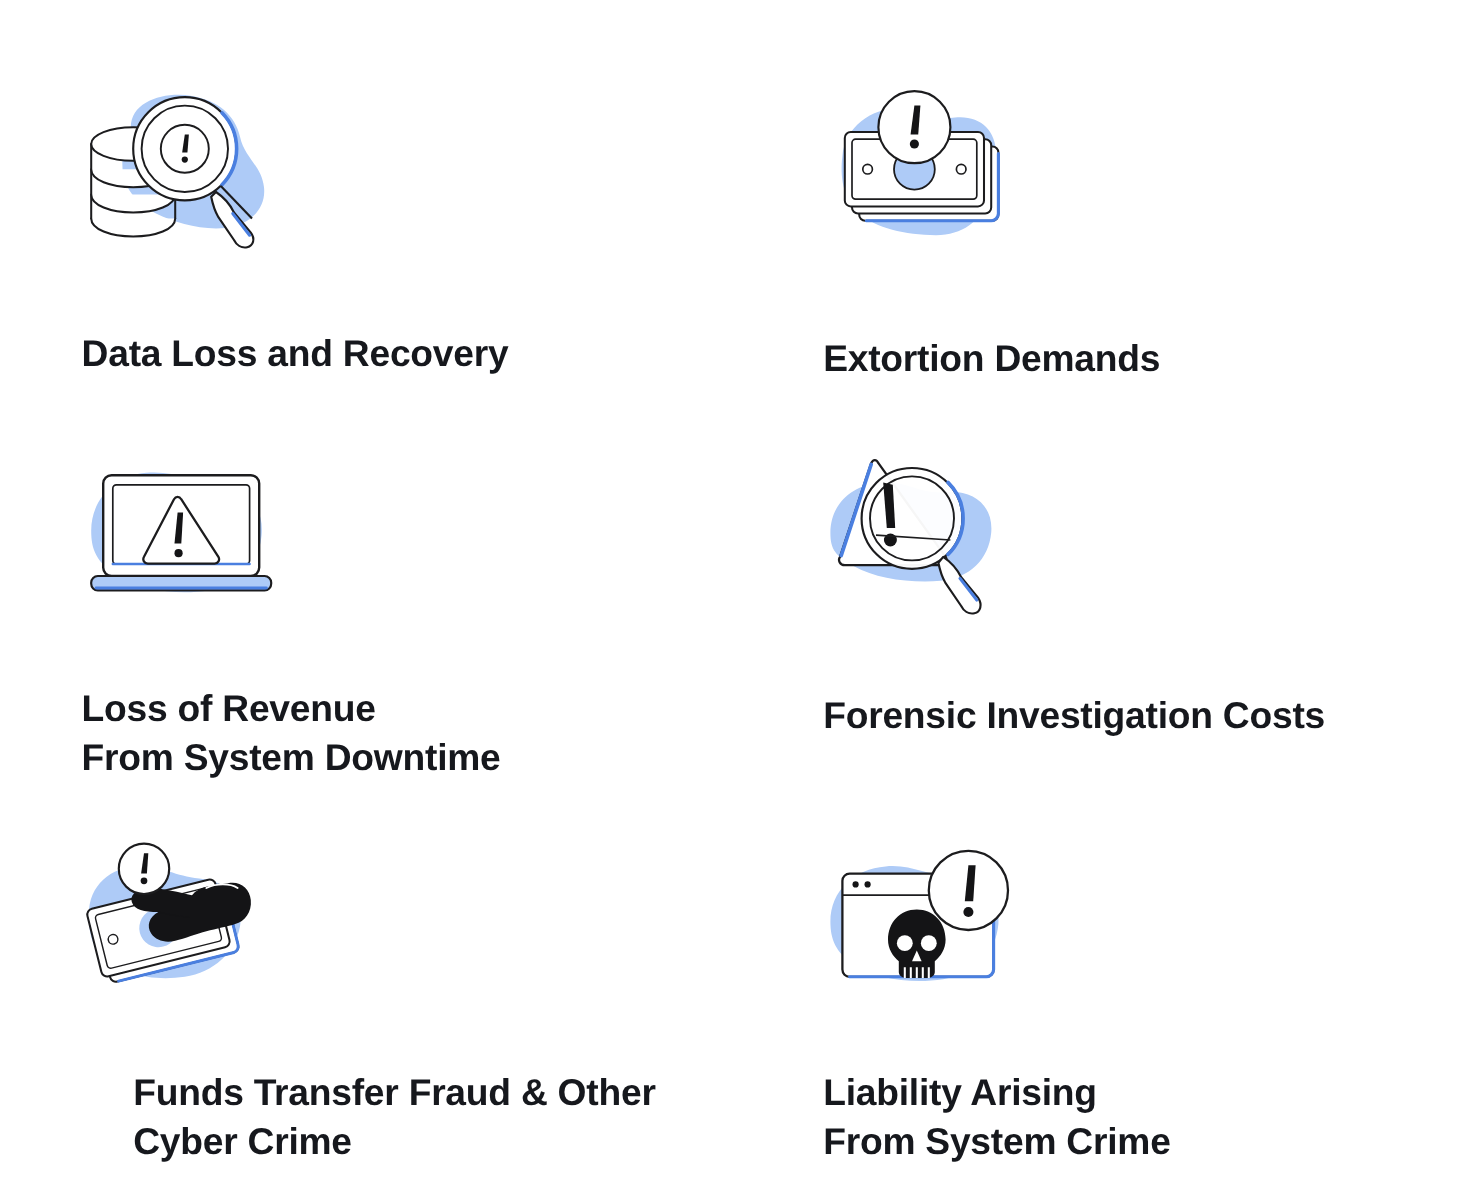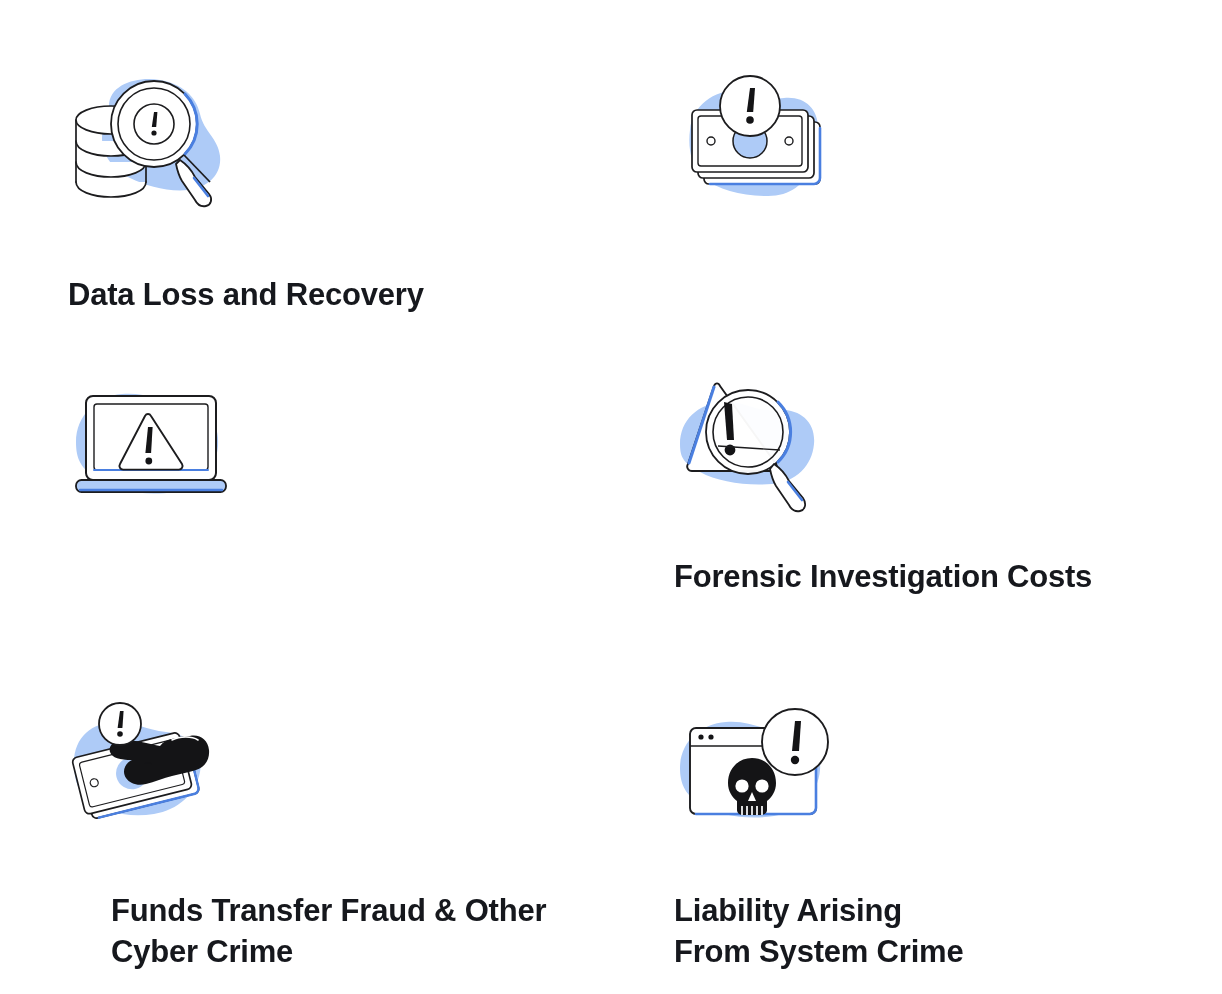--- a/index.html
+++ b/index.html
@@ -16,21 +16,21 @@
     -webkit-font-smoothing: antialiased;
   }
 
   .feature-grid {
     position: relative;
     width: 1222px;
     height: 994px;
     display: grid;
     grid-template-columns: 602px 552px;
     grid-template-rows: 320px 320px 330px;
-    column-gap: 4px;
+    column-gap: 16px;
     padding: 58px 0 0 68px;
   }
 
   .feature-item {
     position: relative;
     display: flex;
     flex-direction: column;
     align-items: flex-start;
   }
 
@@ -56,21 +56,21 @@
   .item-0 .icon-wrap { margin-left: 0px;  margin-top: 14px; }
   .item-0 .feature-title { margin-top: 62px; }
 
   .item-1 .icon-wrap { margin-left: 2px;  margin-top: 18px; }
   .item-1 .feature-title { margin-top: 62px; }
 
   .item-2 .icon-wrap { margin-left: 2px;  margin-top: 2px; }
   .item-2 .feature-title { margin-top: 50px; }
 
   .item-3 .icon-wrap { margin-left: 2px;  margin-top: 0px; }
-  .item-3 .feature-title { margin-top: 38px; }
+  .item-3 .feature-title { margin-top: 58px; }
 
   .item-4 .icon-wrap { margin-left: 4px;  margin-top: 2px; }
   .item-4 .feature-title { margin-top: 50px; margin-left: 43px; }
 
   .item-5 .icon-wrap { margin-left: 2px;  margin-top: 6px; }
   .item-5 .feature-title { margin-top: 46px; }
 </style>
 </head>
 <body>
 
@@ -124,39 +124,42 @@
           <circle cx="113" cy="65" r="4"></circle>
         </g>
         <circle cx="74" cy="65" r="17" fill="#aecbf7"></circle>
         <circle cx="74" cy="65" r="17" fill="none" stroke="#1c1c1e" stroke-width="1.5"></circle>
 
         <circle cx="74" cy="30" r="30" fill="#ffffff" stroke="#1c1c1e" stroke-width="1.8"></circle>
         <path d="M74 12 L79 12 L77.2 36 L70.8 36 Z" fill="#141416"></path>
         <circle cx="74" cy="44" r="3.8" fill="#141416"></circle>
       </svg>
     </div>
+    <div class="feature-title">Extortion Demands</div>
   </div>
 
   <div class="feature-item item-2">
     <div class="icon-wrap">
       <svg width="180" height="140" viewBox="0 0 180 140" fill="none">
         <path d="M6 62 C6 36 26 16 52 14 C76 12 92 22 112 24 C136 26 150 42 148 66 C146 90 130 108 104 112 C78 116 48 112 28 100 C10 88 6 78 6 62 Z" fill="#aecbf7"></path>
 
         <rect x="16" y="16" width="130" height="84" rx="7" fill="#ffffff" stroke="#1c1c1e" stroke-width="2"></rect>
         <rect x="24" y="24" width="114" height="66" rx="3" fill="#ffffff" stroke="#1c1c1e" stroke-width="1.4"></rect>
         <path d="M24 90 L138 90" stroke="#4a7fe0" stroke-width="2" stroke-linecap="round"></path>
 
         <path d="M81 36 L112 84 C113.5 86.6 111.8 89.6 108.8 89.6 L53.2 89.6 C50.2 89.6 48.5 86.6 50 84 L75 36 C76.5 33.4 79.5 33.4 81 36 Z" fill="#ffffff" stroke="#1c1c1e" stroke-width="1.9" stroke-linejoin="round"></path>
         <path d="M78 47 L82.6 47 L81.1 73 L75.4 73 Z" fill="#141416"></path>
         <circle cx="78.8" cy="81" r="3.4" fill="#141416"></circle>
 
         <rect x="6" y="100" width="150" height="12" rx="5.5" fill="#aecbf7" stroke="#1c1c1e" stroke-width="1.8"></rect>
         <path d="M10 110 L152 110" stroke="#4a7fe0" stroke-width="2.4" stroke-linecap="round"></path>
       </svg>
     </div>
+    <div class="feature-title">Loss of Revenue
+From System Downtime</div>
   </div>
 
   <div class="feature-item item-3">
     <div class="icon-wrap">
       <svg width="180" height="140" viewBox="0 0 180 140" fill="none">
         <path d="M4 66 C4 42 22 26 46 24 C68 22 78 34 100 32 C124 30 140 44 138 66 C136 88 120 104 96 106 C70 108 42 104 24 94 C8 85 4 80 4 66 Z" fill="#aecbf7"></path>
 
         <path d="M44 8 L100 86 C102 89 100 93 96 93 L16 93 C12 93 10 89 12 86 L38 8 C39.5 4.5 42.5 4.5 44 8 Z" fill="#ffffff" stroke="#1c1c1e" stroke-width="1.9" stroke-linejoin="round"></path>
         <path d="M38 9 L13 85" stroke="#4a7fe0" stroke-width="3" stroke-linecap="round"></path>
 

